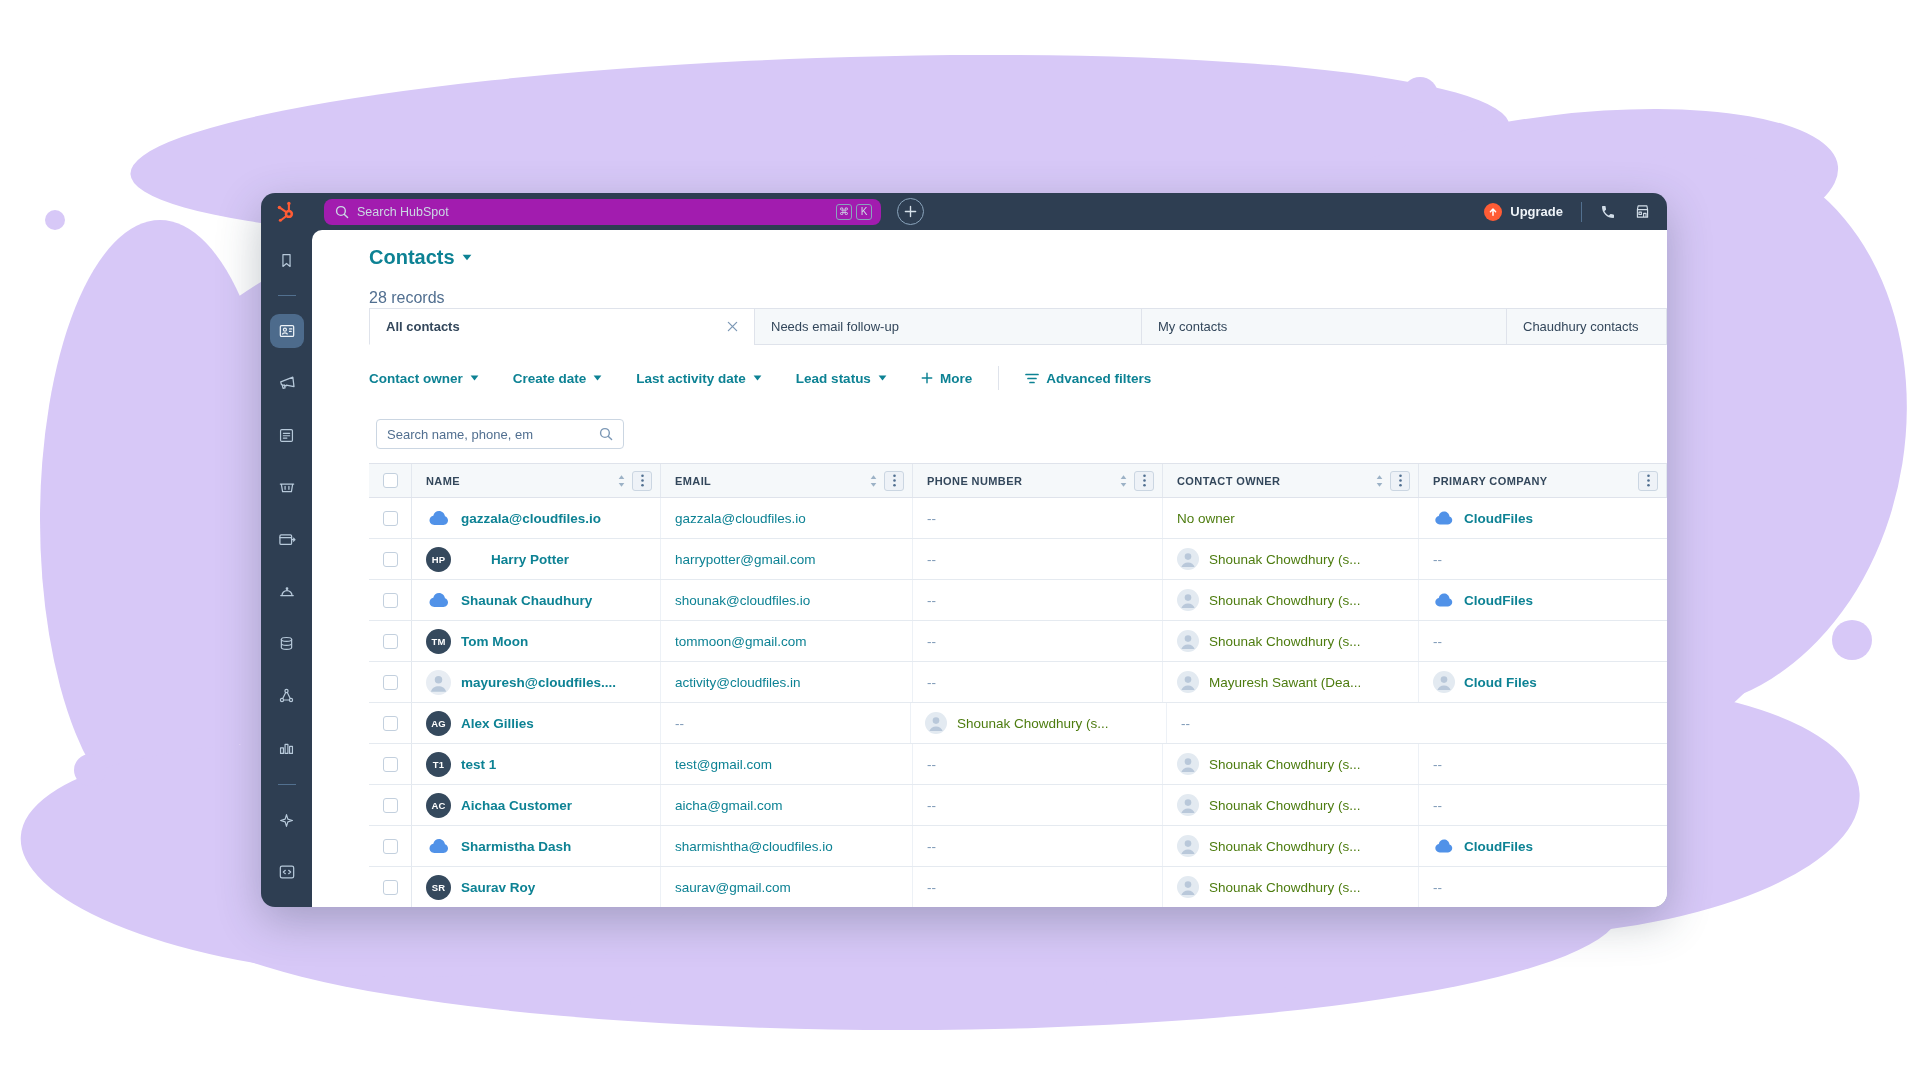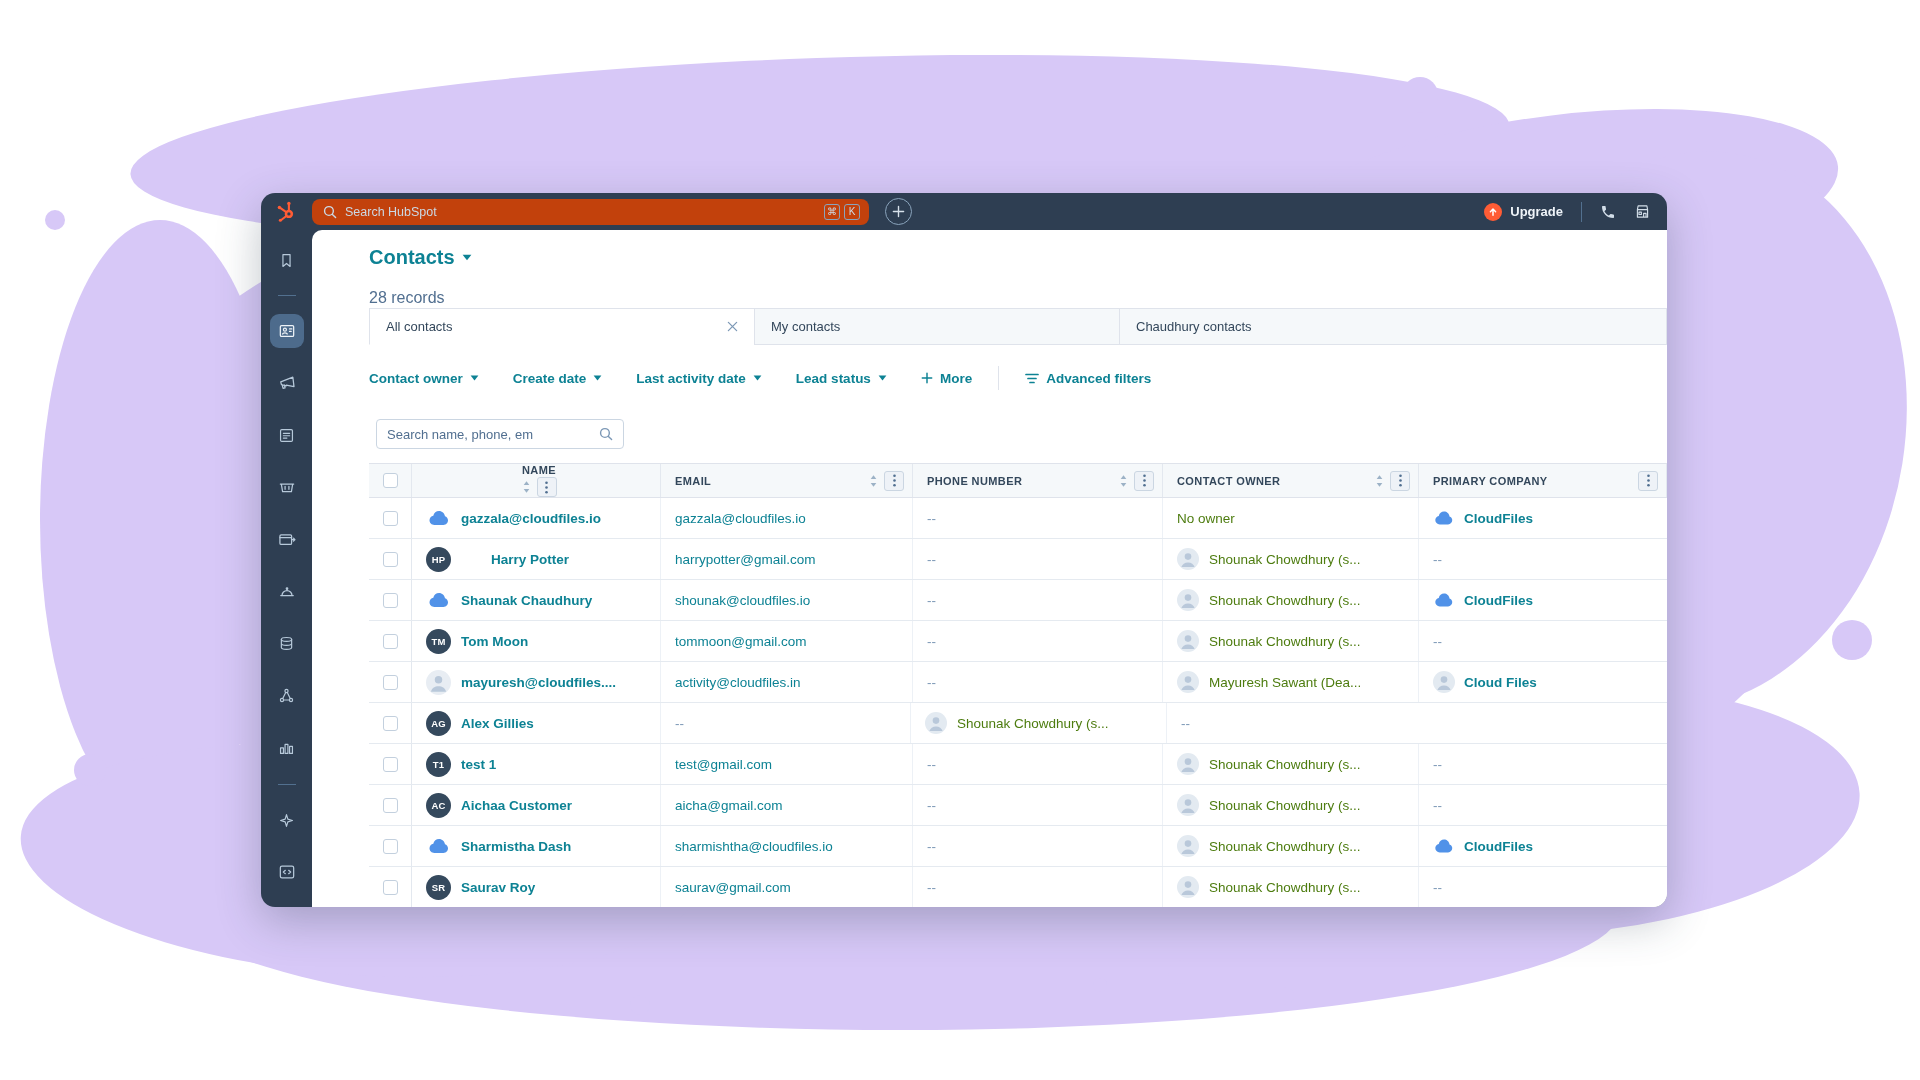--- a/index.html
+++ b/index.html
@@ -11,21 +11,21 @@
 
   
   .window { position:absolute; left:261px; top:193px; width:1406px; height:714px;
     background:#2e3e52; border-radius:14px; overflow:hidden;
     box-shadow:0 14px 44px rgba(45,62,80,.30); }
 
   
   .topbar { position:absolute; left:0; top:0; right:0; height:37px;
     display:flex; align-items:center; padding-right:16px; }
   .logo { width:51px; display:flex; align-items:center; justify-content:center; cursor:pointer; }
-  .gsearch { margin-left:0; width:557px; height:26px; background:#c2410c; border-radius:8px;
+  .gsearch { margin-left:12px; width:557px; height:26px; background:#a21caf; border-radius:8px;
     display:flex; align-items:center; gap:8px; padding:0 9px 0 11px; color:#c9d6e3; }
   .gsearch input { flex:1; background:transparent; border:none; outline:none;
     color:#e3ebf3; font-size:12.5px; font-family:inherit; }
   .gsearch input::placeholder { color:#cbd8e4; }
   .kbd { min-width:16px; height:16px; border:1px solid #8aa4bc; border-radius:3px;
     color:#cfdbe6; font-size:10px; display:flex; align-items:center; justify-content:center;
     padding:0 2px; }
   .kbd + .kbd { margin-left:4px; }
   .kbd-group { display:flex; }
   .addbtn { margin-left:16px; width:27px; height:27px; border-radius:50%;
@@ -56,21 +56,21 @@
   .page-head { position:absolute; left:57px; top:16px; }
   .page-title { display:flex; align-items:center; gap:7px; color:#0d8294;
     font-size:20px; font-weight:700; cursor:pointer; }
   .records { margin-top:20px; font-size:16px; color:#516f90; }
 
   .tabs { position:absolute; left:57px; top:78px; right:0; height:37px; display:flex; }
   .tab { border:1px solid #dfe3eb; background:#f5f8fa; color:#33475b; font-size:13px;
     display:flex; align-items:center; justify-content:space-between; padding:0 16px;
     cursor:pointer; }
   .tab + .tab { margin-left:-1px; }
-  .tab.active { background:#ffffff; border-bottom-color:#ffffff; font-weight:400; }
+  .tab.active { background:#ffffff; border-bottom-color:#ffffff; font-weight:700; }
   .tab-close { color:#7c98b6; display:flex; align-items:center; background:none; border:none; cursor:pointer; }
 
   .filters { position:absolute; left:57px; top:136px; display:flex; align-items:center;
     gap:34px; color:#0d8294; font-size:13.5px; font-weight:700; }
   .flt { display:flex; align-items:center; gap:7px; cursor:pointer; background:none; border:none;
     color:#0d8294; font:inherit; font-weight:700; }
   .fdiv { width:1px; height:24px; background:#dfe3eb; margin:0 -8px; }
 
   .list-search { position:absolute; left:64px; top:189px; width:248px; height:30px;
     border:1px solid #cbd6e2; border-radius:4px; background:#fff;
@@ -316,20 +316,23 @@
 
     <div class="tabs" id="tabs">
         <div class="tab active" style="width: 386px;">
           <span>All contacts</span>
           <button class="tab-close">
             <svg width="11" height="11" viewBox="0 0 12 12" stroke="currentColor" stroke-width="1.4" stroke-linecap="round">
               <path d="M1.5 1.5l9 9M10.5 1.5l-9 9"></path>
             </svg>
           </button>
         </div>
+        <div class="tab" style="width: 388px;">
+          <span>Needs email follow-up</span>
+        </div>
         <div class="tab" style="width: 366px;">
           <span>My contacts</span>
         </div>
         <div class="tab" style="flex: 1 1 0%;">
           <span>Chaudhury contacts</span>
         </div>
       </div>
 
     <div class="filters" id="filters">
         <button class="flt">
@@ -391,21 +394,21 @@
             <path d="M10.8 10.8l3.6 3.6"></path>
           </svg>
       </span>
     </div>
 
     <div class="table">
       <div class="thead" id="thead">
           <div class="cbcell" style="width: 43px;">
             <span class="cb"></span>
           </div>
-          <div class="th" style="width: 249px; flex-direction: column;">
+          <div class="th" style="width: 249px;">
             <span class="th-label">NAME</span>
     <span class="th-tools">
       <span style="display:flex">
                 <svg width="9" height="14" viewBox="0 0 9 14">
                   <path d="M4.5 1.2L7.3 5H1.7z" fill="#9cb2c6"></path>
                   <path d="M4.5 12.8L1.7 9h5.6z" fill="#9cb2c6"></path>
                 </svg>
               </span>
       <span class="kebab">
                 <svg width="3" height="13" viewBox="0 0 3 13">

